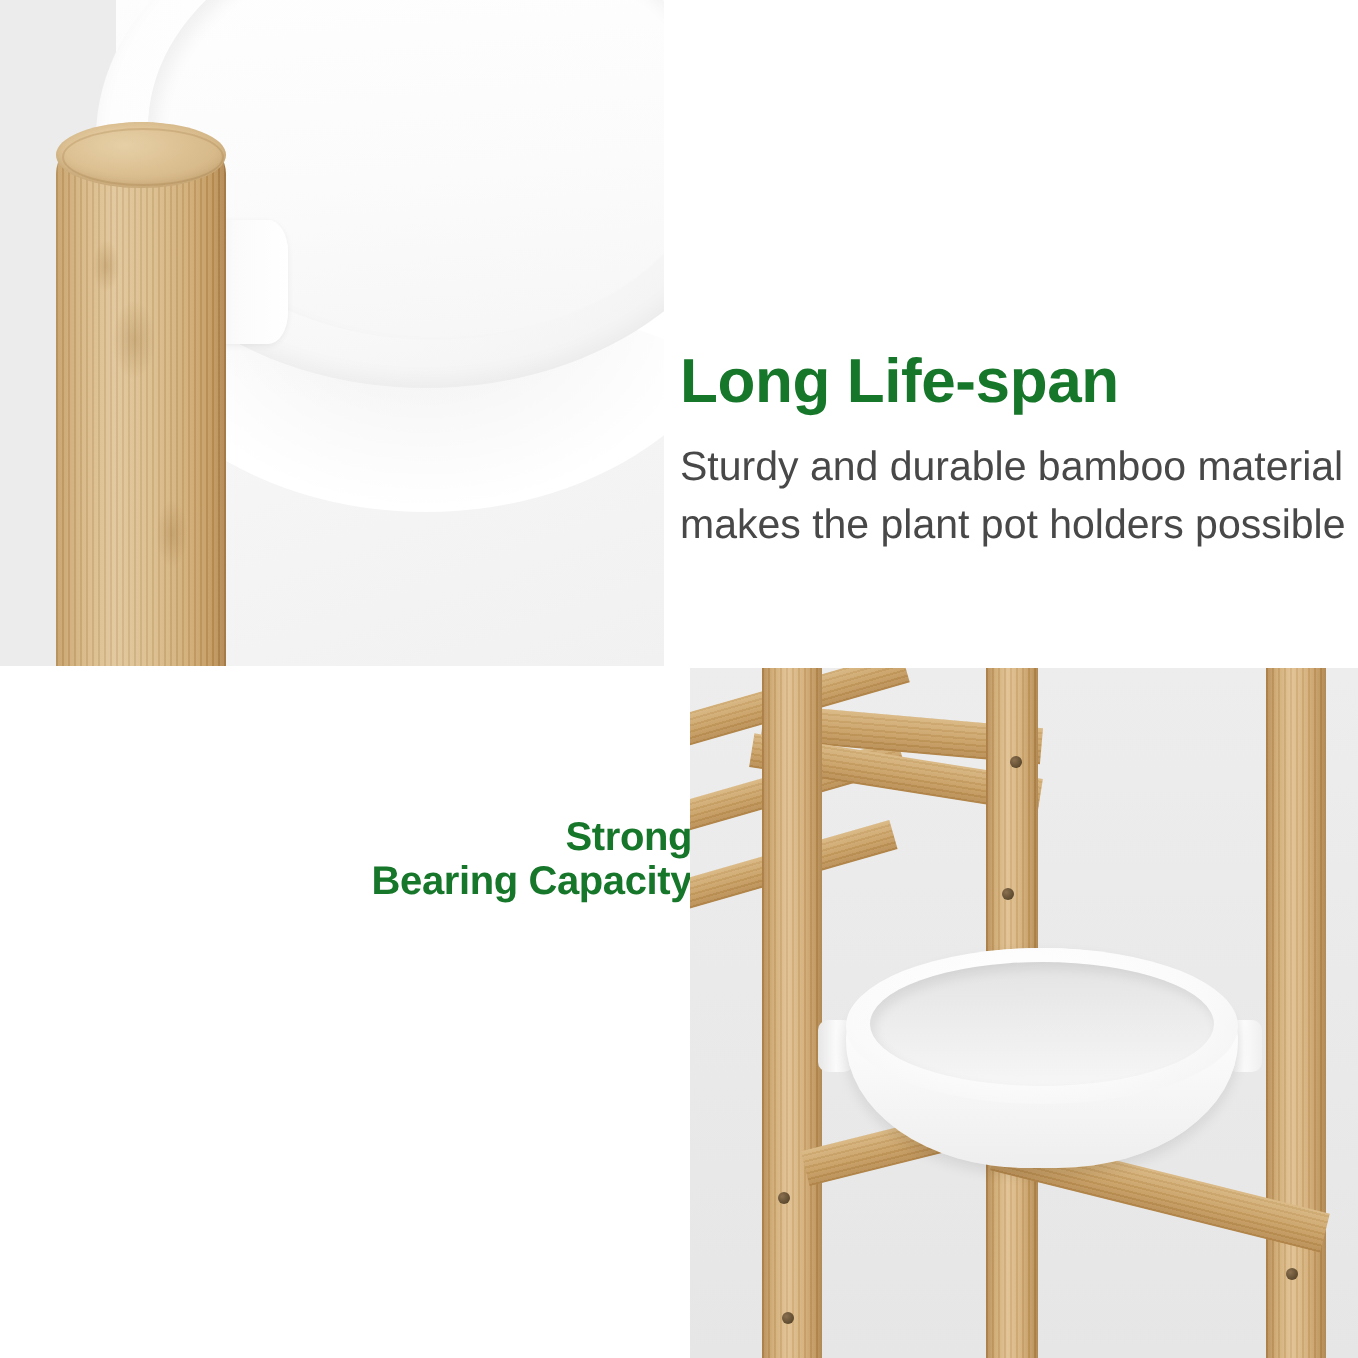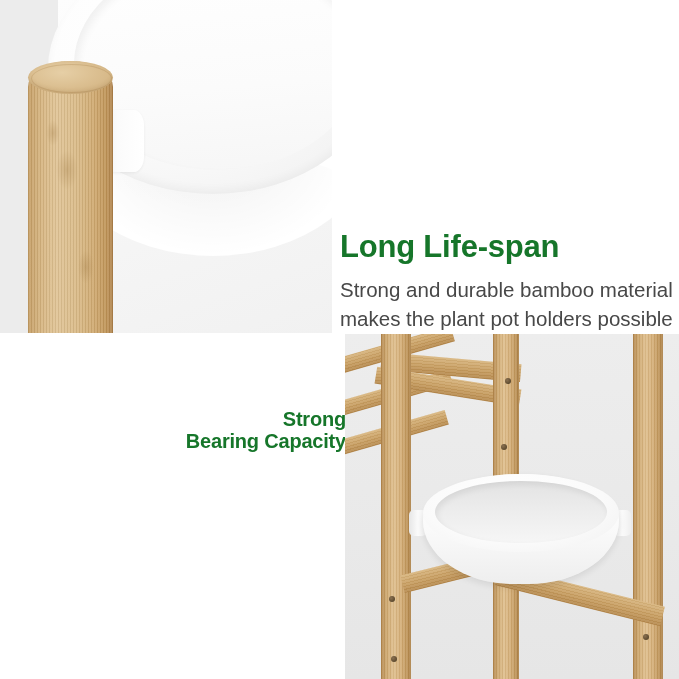--- a/index.html
+++ b/index.html
@@ -150,21 +150,21 @@
 
   
   .text-tr {
     position: absolute;
     left: 340px;
     top: 0;
     width: 330px;
     height: 333px;
     display: flex;
     flex-direction: column;
-    justify-content: flex-end;
+    justify-content: center;
     padding-top: 118px;
     box-sizing: border-box;
   }
   .heading-green {
     color: #16762a;
     font-weight: bold;
     line-height: 1.1;
     margin: 0;
   }
   .h-tr {
@@ -303,21 +303,21 @@
     <div class="tl-leg-top-rim"></div>
 
     <div class="tl-knot" style="left:56px; top:150px; width:22px; height:40px;"></div>
     <div class="tl-knot" style="left:78px; top:250px; width:16px; height:34px;"></div>
     <div class="tl-knot" style="left:46px; top:120px; width:14px; height:26px;"></div>
   </div>
 
   <div class="text-tr">
     <div class="heading-green h-tr">Long Life-span</div>
     <div class="body-text body-tr">
-      <span class="line">Strong and durable bamboo material</span>
+      <span class="line">Sturdy and durable bamboo material</span>
       <span class="line">makes the plant pot holders possible</span>
     </div>
   </div>
 
   <div class="text-bl">
     <div class="heading-green h-bl">
       <span class="line">Strong</span>
       <span class="line">Bearing Capacity</span>
     </div>
   </div>

